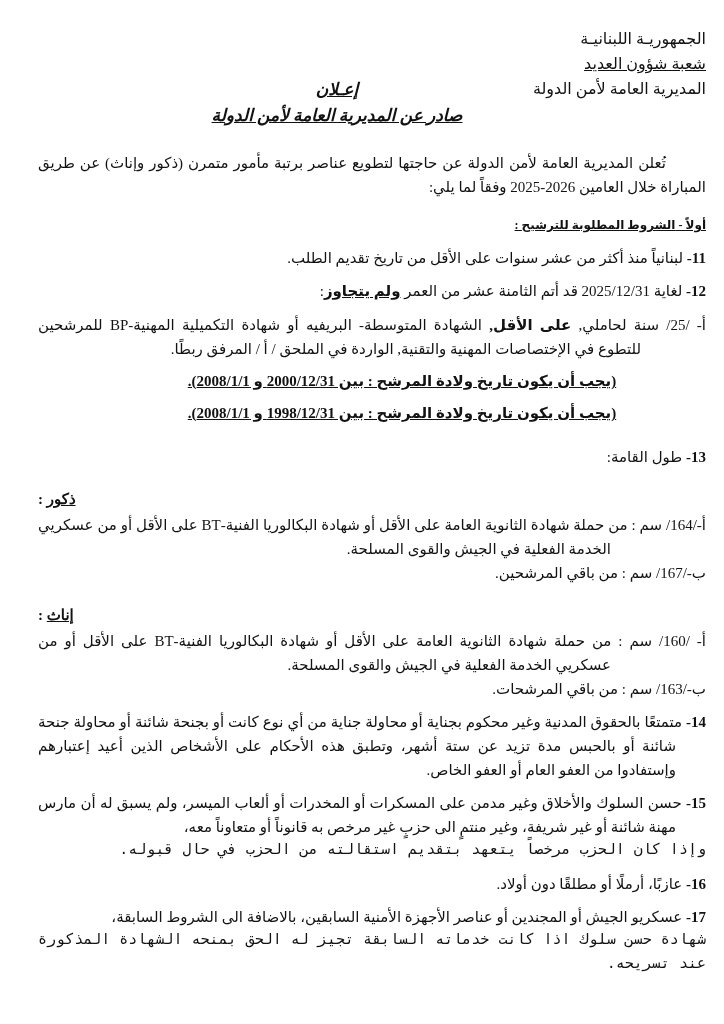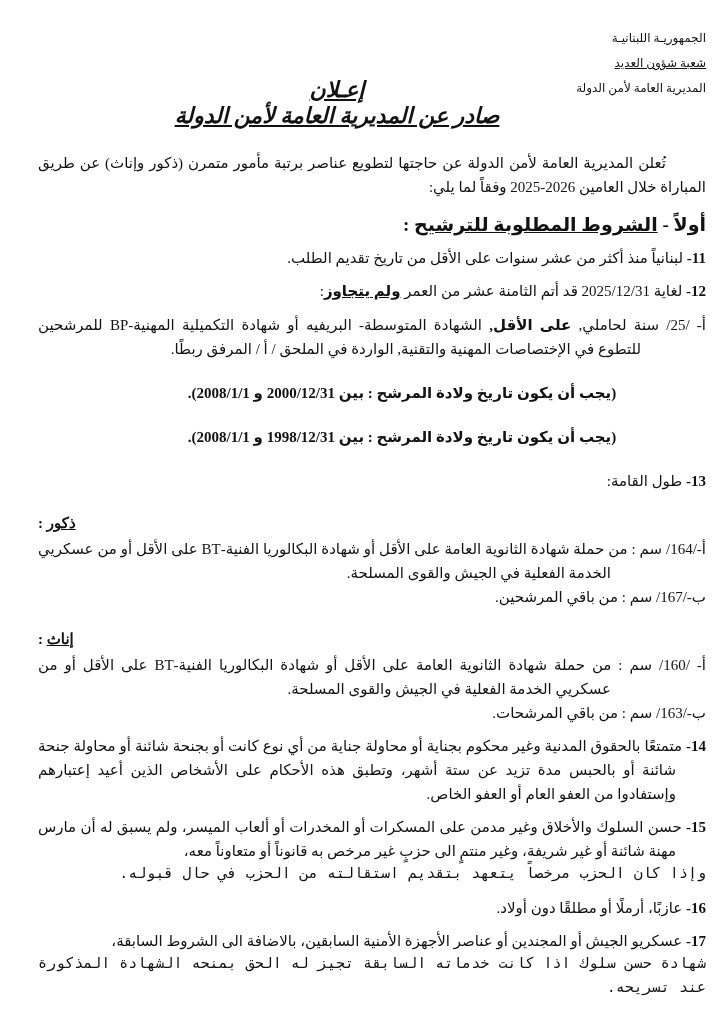--- a/index.html
+++ b/index.html
@@ -11,70 +11,72 @@
     background:#ffffff;
     color:#121212;
     direction:rtl;
     font-family:"Liberation Serif","DejaVu Serif","DejaVu Sans",serif;
     font-size:15px;
     line-height:24px;
     padding:26px 18px 0 38px;
     overflow:hidden;
   }
   
-  .letterhead{ text-align:right; font-size:12px; line-height:25px;}
+  .letterhead{ text-align:right; font-size:16px; line-height:25px;}
   .lh3{ text-decoration:underline; margin-left:34px; display:inline-block;}
   .lh-row{ text-align:right;}
   
   .title-block{
     text-align:center;
     margin-top:-24px;
     padding-left:0;
     padding-right:70px;
     font-weight:bold;
     font-style:italic;
-    font-size:22px;
+    font-size:17px;
     line-height:26px;
   }
   .title-block .t{ text-decoration:underline;}
   
   .intro{
     margin-top:22px;
     text-align:justify;
     text-indent:40px;
   }
   
   .section-heading{
     margin-top:14px;
     font-weight:bold;
-    font-size:19px;
+    font-size:12px;
+    text-decoration:underline;
   }
   .u{ text-decoration:underline;}
   .bu{ font-weight:bold; text-decoration:underline;}
   .b{ font-weight:bold;}
   
   .item{
     margin-top:9px;
     text-align:justify;
     padding-right:30px;
     text-indent:-30px;
   }
   .num{ font-weight:bold; }
   
   .sub-item{
     margin-top:10px;
     text-align:justify;
     padding-right:65px;
     text-indent:-65px;
   }
   .birth-note{
-    margin-top:20px;
+    margin-top:8px;
     font-weight:bold;
     text-align:center;
     padding-left:60px;
+    text-decoration:underline;
   }
   
   .gender-heading{ margin-top:18px; text-align:left; font-weight:bold;font-family:Liberation Serif, serif;}
   .height-a{
     margin-top:2px;
     text-align:justify;
     padding-right:95px;
     text-indent:-95px;
   }
   .height-b{ }

